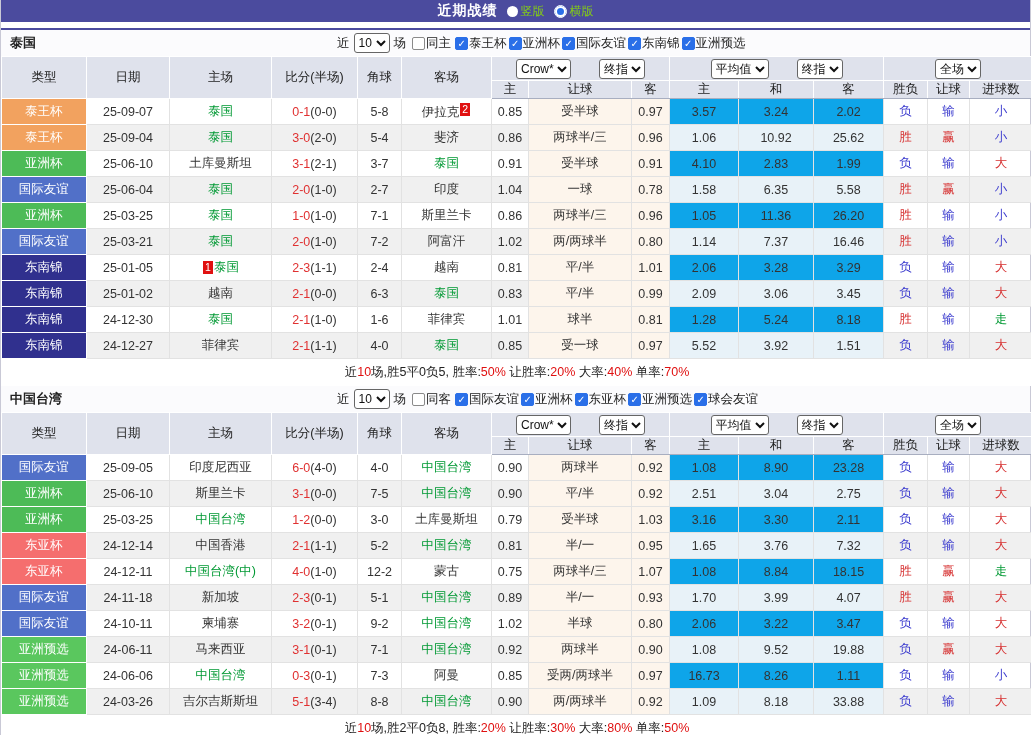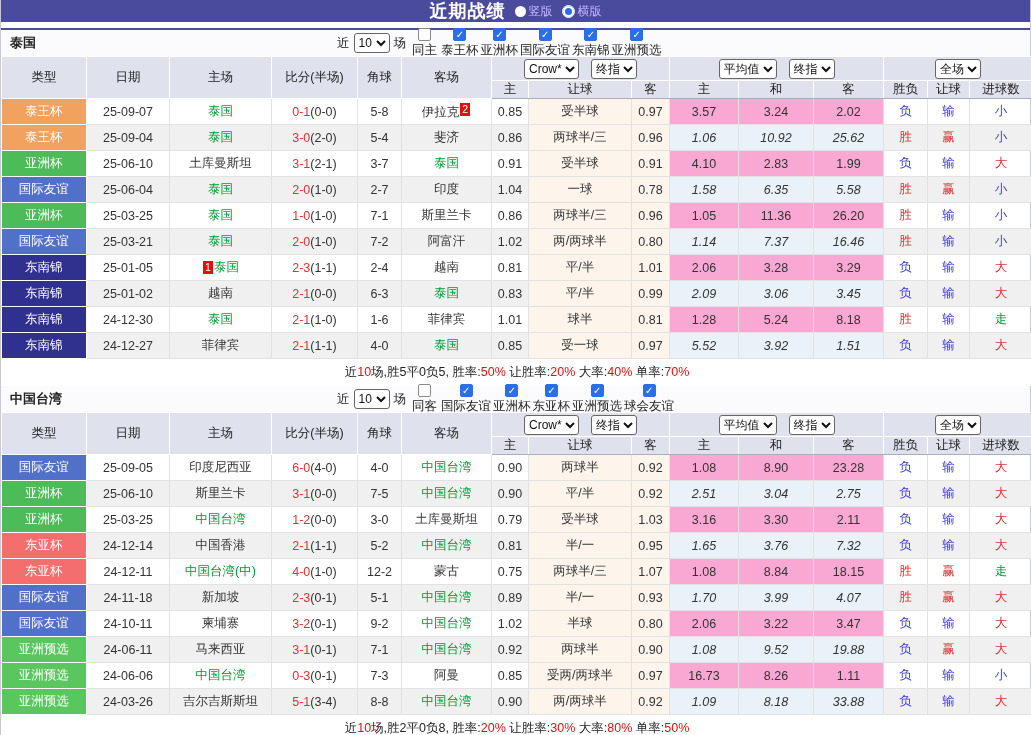--- a/index.html
+++ b/index.html
@@ -1,47 +1,47 @@
 <!DOCTYPE html>
 <html><head>
 <meta charset="utf-8">
 <style>
   html,body{margin:0;padding:0;background:#fff;}
   body{font-family:"Liberation Sans","DejaVu Sans",sans-serif;color:#333;}
   .wrap{width:1031px;box-sizing:border-box;border-left:1px solid #c9c9d6;border-right:1px solid #c9c9d6;border-bottom:1px solid #c9c9d6;}
   
   .topbar{height:22px;background:#4b4b9e;display:flex;align-items:center;justify-content:center;gap:9px;color:#fff;}
-  .topbar .title{font-weight:bold;font-size:18px;letter-spacing:1px;}
-  .radio-opt{display:flex;align-items:center;gap:3px;font-size:12px;cursor:pointer;color:#c4b5fd;}
+  .topbar .title{font-weight:bold;font-size:14px;letter-spacing:1px;}
+  .radio-opt{display:flex;align-items:center;gap:3px;font-size:12px;cursor:pointer;color:#84cc16;}
   .radio{width:11px;height:11px;border-radius:50%;background:#fff;display:inline-block;box-sizing:border-box;}
   .radio.checked{background:#2a6fe8;box-shadow:inset 0 0 0 2px #fff;border:1px solid #fff;width:13px;height:13px;}
   .top-gap{height:6px;background:#fff;border-bottom:2px solid #4b4b9e;}
   
   .section-head{height:26px;display:flex;align-items:center;background:#fbfbfd;font-size:13px;}
   .team-name{width:325px;padding-left:9px;color:#222;font-weight:bold;font-size:13px;}
   .filters{display:flex;align-items:center;gap:2px;font-size:12.5px;color:#222;}
   .filters .lbl{margin:0 2px;}
   select{font-family:inherit;font-size:12px;height:20px;border:1px solid #666;background:#fff;border-radius:3px;color:#111;}
   .cb{width:13px;height:13px;display:inline-block;position:relative;background:#fff;border:1px solid #8a8a8a;box-sizing:border-box;border-radius:2px;flex:none;}
   .cb.checked{background:#2a6fe8;border-color:#2a6fe8;}
   .cb.checked::after{content:"\2713";color:#fff;font-size:10px;font-weight:bold;position:absolute;left:1.5px;top:0px;line-height:12px;}
-  .cb-item{display:flex;align-items:center;gap:1px;cursor:pointer;margin-left:2px;flex-direction:column;}
+  .cb-item{display:flex;align-items:center;gap:1px;cursor:pointer;margin-left:2px;}
   
   table{border-collapse:collapse;table-layout:fixed;width:100%;}
   thead th{background:#dfe2ec;border:1px solid #fff;font-weight:normal;font-size:12.5px;color:#222;padding:0;}
   .h1 th{height:23px;}
   .h2 th{height:17px;border-bottom:1px solid #a8aec0;}
-  .grp select{margin:0 6px;}
+  .grp select{margin:0 14px;}
   tbody td{height:25px;border-bottom:1px solid #e2e2e2;border-right:1px solid #e2e2e2;text-align:center;font-size:12.5px;color:#333;padding:0;overflow:hidden;white-space:nowrap;}
   tr.stripe td{background:#f0f0f0;}
   td.comp{color:#fff;border-bottom:1px solid #fff;border-right:1px solid #fff;}
   td.linen{background:#fdf5ec;margin-top:28px;}
   tr.stripe td.linen{background:#fdf5ec;}
-  td.avgc{background:#f9a8d4;}
-  tr.stripe td.avgc{background:#e8f2f8;font-style:italic;}
+  td.avgc{background:#0ea5e9;}
+  tr.stripe td.avgc{background:#e8f2f8;}
   .ft{color:#e03131;}
   .ht{color:#333;}
   .focal{color:#009933;}
   .res.red{color:#d63030;}
   .res.blue{color:#3b3bce;}
   .res.green{color:#009933;}
   .mark{background:#e01010;color:#fff;font-size:10.5px;padding:0 2px;display:inline-block;line-height:13px;margin:0 1px;}
   .mark.sup{vertical-align:3px;}
   tfoot td{height:25px;text-align:center;background:#fff;font-size:12.5px;color:#222;border-top:1px solid #d8d8d8;}
   .sred{color:#e01010;}

